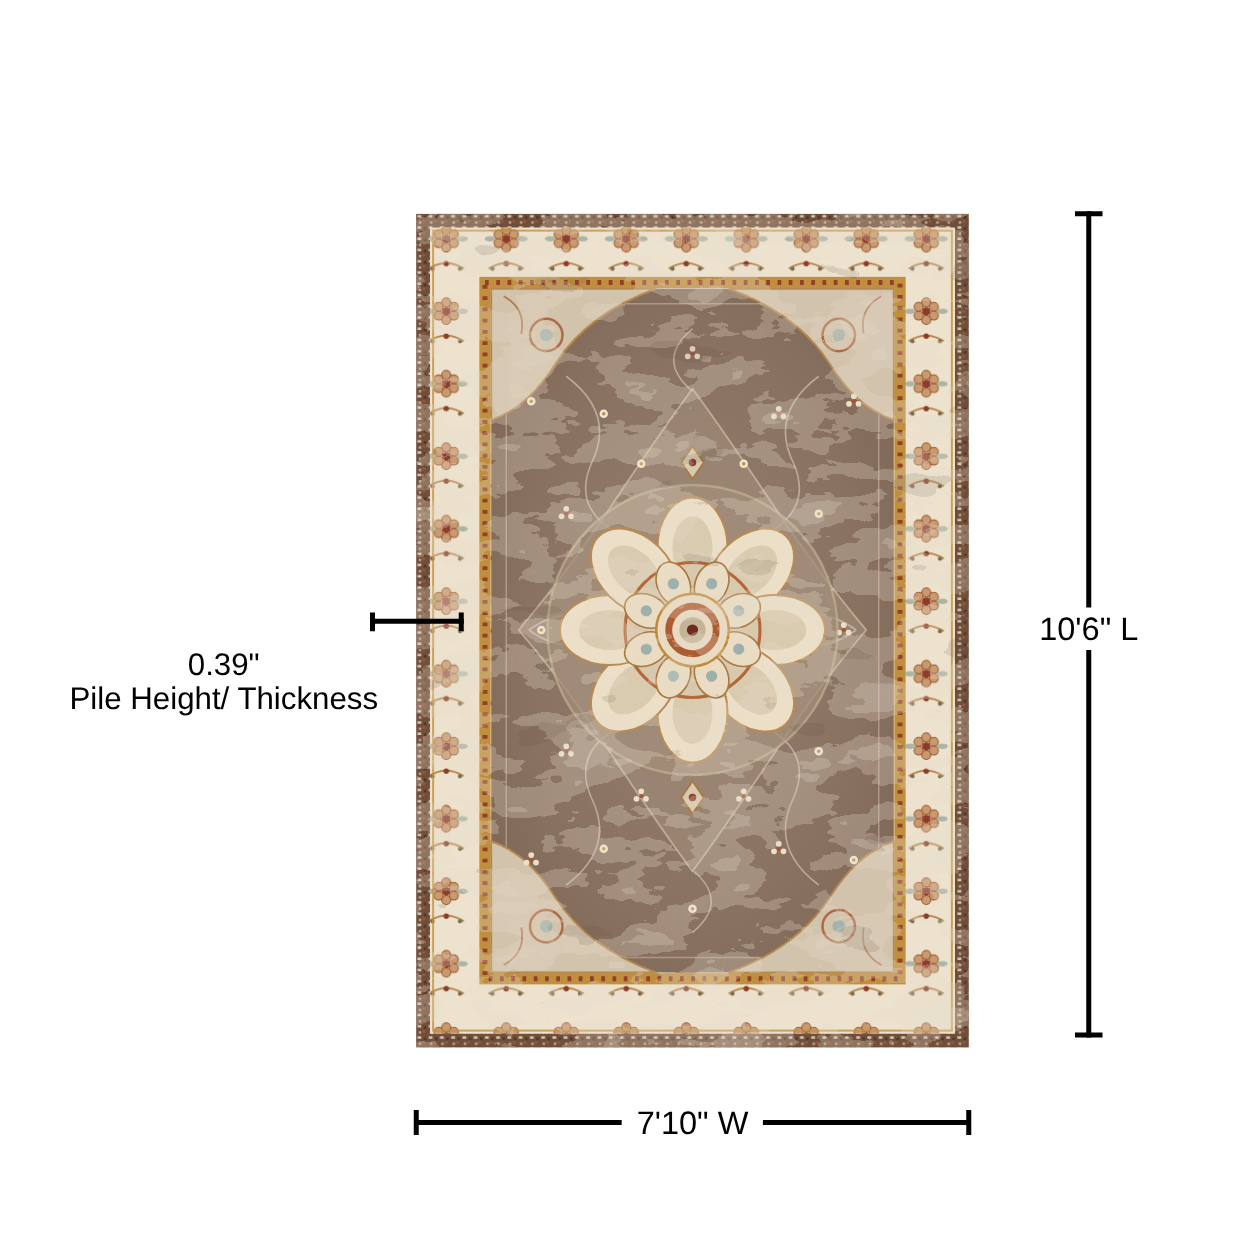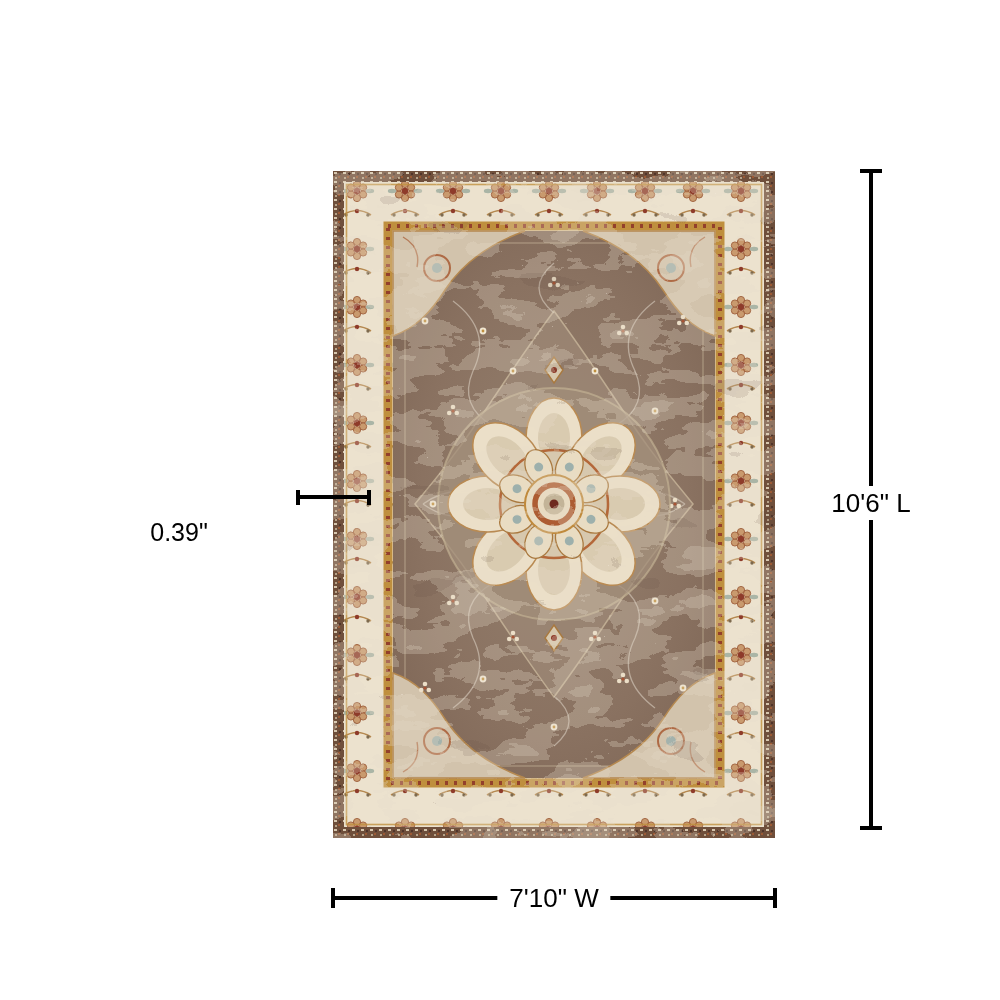--- a/index.html
+++ b/index.html
@@ -255,20 +255,21 @@
         <rect width="442" height="667" fill="#5c463a" filter="url(#wearC)" opacity="0.18"></rect>
       </g>
     </svg>
   </div>
 
   <div class="dim" style="left:298px;top:495px;width:73px;height:4px;"></div>
   <div class="dim" style="left:296px;top:490px;width:4px;height:15px;"></div>
   <div class="dim" style="left:367px;top:490px;width:4px;height:15px;"></div>
   <div class="pile-label">
     <div>0.39"</div>
+    <div>Pile Height/ Thickness</div>
   </div>
 
   <div class="dim" style="left:869px;top:169px;width:4px;height:661px;"></div>
   <div class="dim" style="left:860px;top:169px;width:22px;height:4px;"></div>
   <div class="dim" style="left:860px;top:826px;width:22px;height:4px;"></div>
   <span class="dim-label" style="left:871px;top:503px;">10'6" L</span>
 
   <div class="dim" style="left:333px;top:896px;width:442px;height:4px;"></div>
   <div class="dim" style="left:331px;top:888px;width:4px;height:20px;"></div>
   <div class="dim" style="left:773px;top:888px;width:4px;height:20px;"></div>

